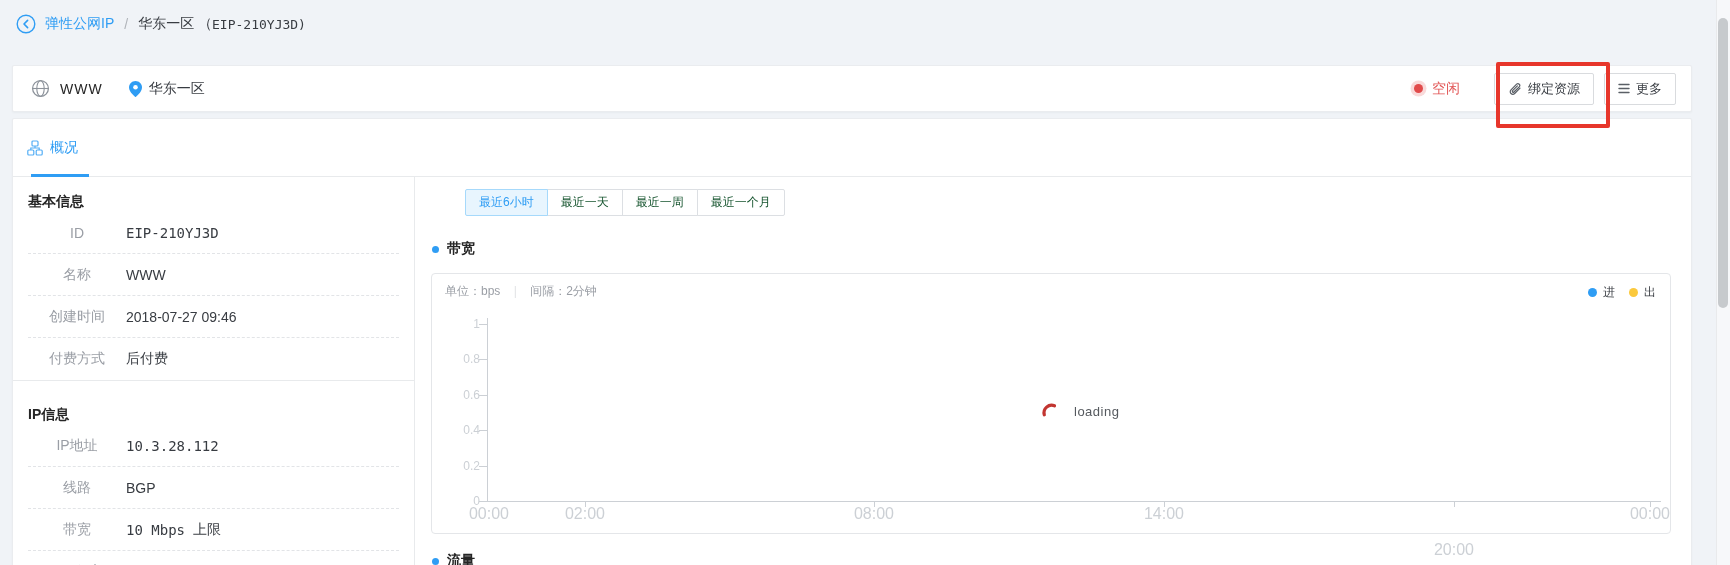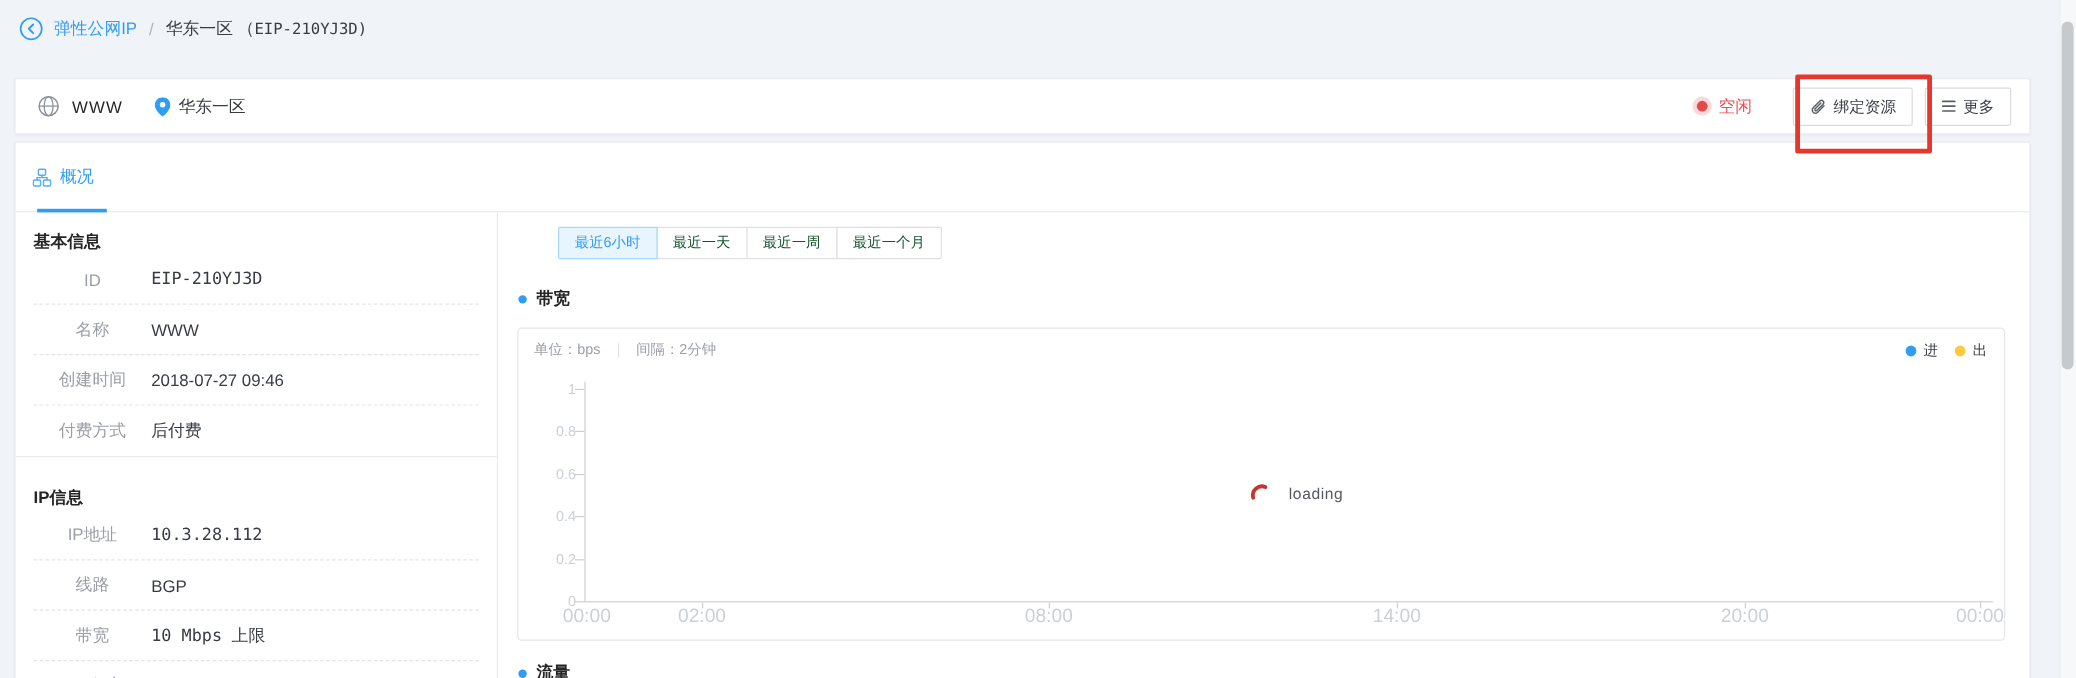--- a/index.html
+++ b/index.html
@@ -244,21 +244,21 @@
     <div class="axis" style="left:55px; top:227px; width:1174px; height:1px;"></div>
     <div class="axis" style="left:153px;  top:228px; width:1px; height:5px;"></div>
     <div class="axis" style="left:442px;  top:228px; width:1px; height:5px;"></div>
     <div class="axis" style="left:732px;  top:228px; width:1px; height:5px;"></div>
     <div class="axis" style="left:1022px; top:228px; width:1px; height:5px;"></div>
     <div class="axis" style="left:1218px; top:228px; width:1px; height:5px;"></div>
     <span class="xlab" style="left:33px;">00:00</span>
     <span class="xlab" style="left:129px;">02:00</span>
     <span class="xlab" style="left:418px;">08:00</span>
     <span class="xlab" style="left:708px;">14:00</span>
-    <span class="xlab" style="left:998px;">20:00</span>
+    <span class="xlab" style="left:998px;margin-top:36px;">20:00</span>
     <span class="xlab" style="left:1194px;">00:00</span>
 
     <div class="loading-wrap">
       <span>
         <svg width="20" height="20" viewBox="0 0 20 20">
             <path d="M14.5 4.8 A7.6 7.6 0 0 0 4.3 13.8" fill="none" stroke="#c23531" stroke-width="3.2" stroke-linecap="round"></path>
           </svg>
       </span>
       <span class="loading-txt">loading</span>
     </div>

